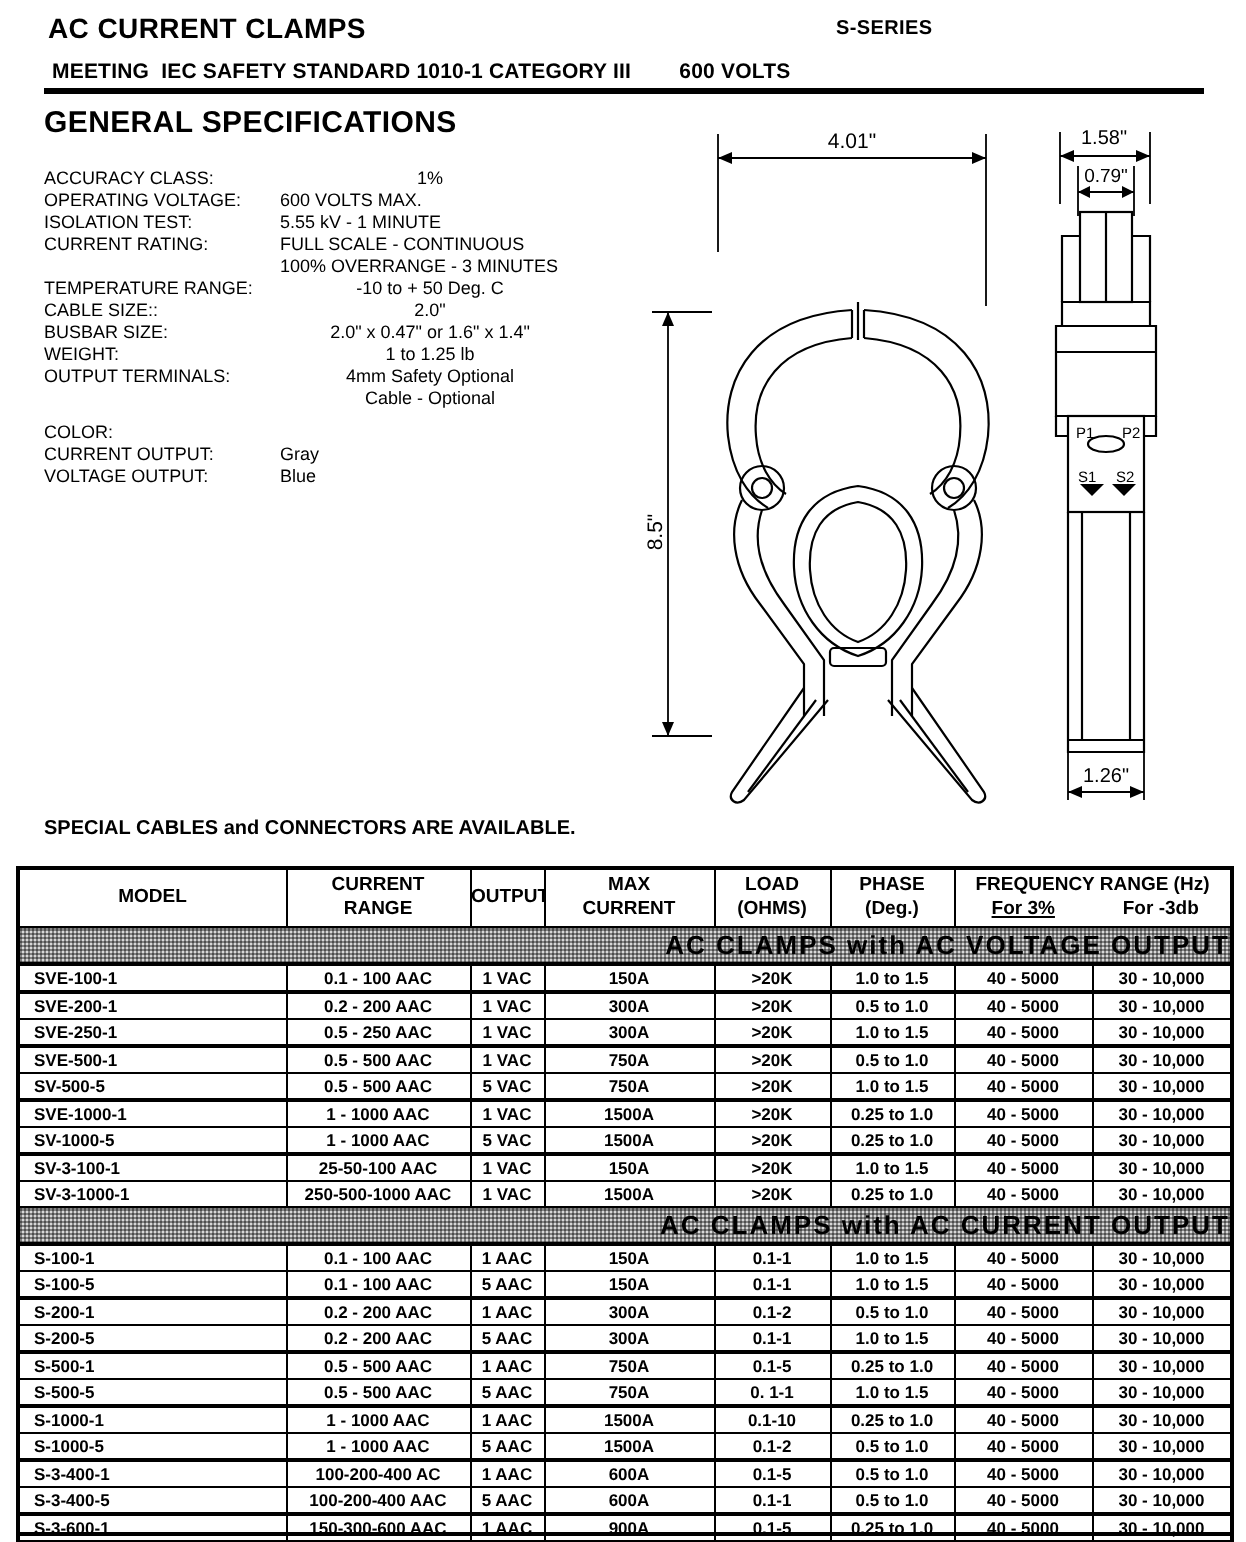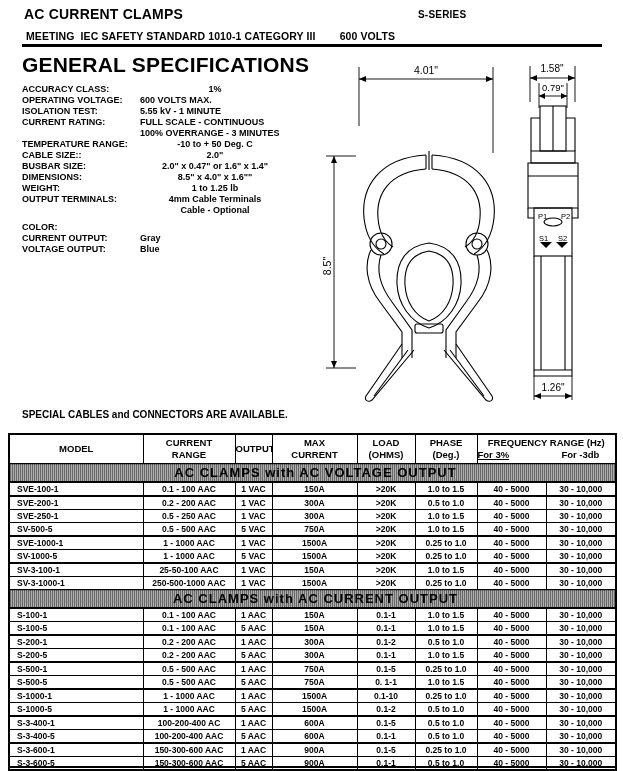--- a/index.html
+++ b/index.html
@@ -49,30 +49,30 @@
     left: 22px; top: 44px;
     width: 580px;
     height: 3px;
     background: #000;
   }
 
   
   #spec-title {
     position: absolute;
     left: 22px; top: 53px;
-    font-size: 21px;
+    font-size: 15px;
     font-weight: bold;
     letter-spacing: 0.2px;
   }
   #spec-list {
     position: absolute;
     left: 22px; top: 84px;
     width: 290px;
     font-size: 9px;
-    font-weight: bold;
+    font-weight: normal;
   }
   .spec-row {
     position: relative;
     height: 11px;
     line-height: 11px;
     white-space: nowrap;
   }
   .spec-row .spec-label {
     position: absolute;
     left: 0;
@@ -142,21 +142,21 @@
   th .hdr-l2 { display: block; }
   tbody td.model-cell {
     text-align: left;
     padding-left: 7px;
   }
   tr.section-band td {
     background:
       repeating-linear-gradient(0deg,  rgba(0,0,0,0.40) 0 1px, rgba(0,0,0,0) 1px 2px),
       repeating-linear-gradient(90deg, rgba(0,0,0,0.40) 0 1px, rgba(0,0,0,0) 1px 2px),
       #d8d8d8;
-    text-align: center;
+    text-align: right;
     font-size: 13px;
     font-weight: bold;
     height: 17px;
     line-height: 17px;
     letter-spacing: 1px;
     padding-left: 6px;
     color: #000;
   }
   tr.group-top td { border-top: 2px solid #000; }
   table.spec-table { border: 2px solid #000; }
@@ -217,30 +217,26 @@
     </div>
     <div class="spec-row">
       <span class="spec-label">CABLE SIZE::</span>
       <span class="spec-value center">2.0"</span>
     </div>
     <div class="spec-row">
       <span class="spec-label">BUSBAR SIZE:</span>
       <span class="spec-value center">2.0" x 0.47"  or 1.6" x 1.4"</span>
     </div>
     <div class="spec-row">
-      <span class="spec-label">DIMENSIONS:</span>
-      <span class="spec-value center">8.5" x 4.0" x 1.6""</span>
-    </div>
-    <div class="spec-row">
       <span class="spec-label">WEIGHT:</span>
       <span class="spec-value center">1 to 1.25 lb</span>
     </div>
     <div class="spec-row">
       <span class="spec-label">OUTPUT TERMINALS:</span>
-      <span class="spec-value center">4mm Cable Terminals</span>
+      <span class="spec-value center">4mm Safety Optional</span>
     </div>
     <div class="spec-row">
       <span class="spec-label"></span>
       <span class="spec-value center">Cable -  Optional</span>
     </div>
     <div class="spec-gap"></div>
     <div class="spec-row">
       <span class="spec-label">COLOR:</span>
       <span class="spec-value"></span>
     </div>
@@ -417,21 +413,21 @@
           <span class="hdr-l1">LOAD</span>
           <span class="hdr-l2">(OHMS)</span>
         </th>
         <th class="hdr-two">
           <span class="hdr-l1">PHASE</span>
           <span class="hdr-l2">(Deg.)</span>
         </th>
         <th class="hdr-two" colspan="2" style="padding:0;">
           <span class="hdr-l1">FREQUENCY RANGE (Hz)</span>
           <span class="hdr-l2" style="display:flex;">
-            <span style="flex:69 0 0;text-align:left;text-decoration:underline;">For 3%</span>
+            <span style="flex:69 0 0;text-align:center;text-decoration:underline;">For 3%</span>
             <span style="flex:70 0 0;text-align:center;">For -3db</span>
           </span>
         </th>
       </tr>
     </thead>
     <tbody id="table-body">
         <tr class="section-band">
           <td colspan="8">AC CLAMPS with  AC VOLTAGE OUTPUT</td>
         </tr>
         <tr class="group-top">
@@ -457,20 +453,30 @@
         <tr>
           <td class="model-cell">SVE-250-1</td>
           <td>0.5 - 250 AAC</td>
           <td>1 VAC</td>
           <td>300A</td>
           <td>&gt;20K</td>
           <td>1.0 to 1.5</td>
           <td>40 - 5000</td>
           <td>30 - 10,000</td>
         </tr>
+        <tr class="group-top">
+          <td class="model-cell">SVE-500-1</td>
+          <td>0.5 - 500 AAC</td>
+          <td>1 VAC</td>
+          <td>750A</td>
+          <td>&gt;20K</td>
+          <td>0.5 to 1.0</td>
+          <td>40 - 5000</td>
+          <td>30 - 10,000</td>
+        </tr>
         <tr>
           <td class="model-cell">SV-500-5</td>
           <td>0.5 - 500 AAC</td>
           <td>5 VAC</td>
           <td>750A</td>
           <td>&gt;20K</td>
           <td>1.0 to 1.5</td>
           <td>40 - 5000</td>
           <td>30 - 10,000</td>
         </tr>

